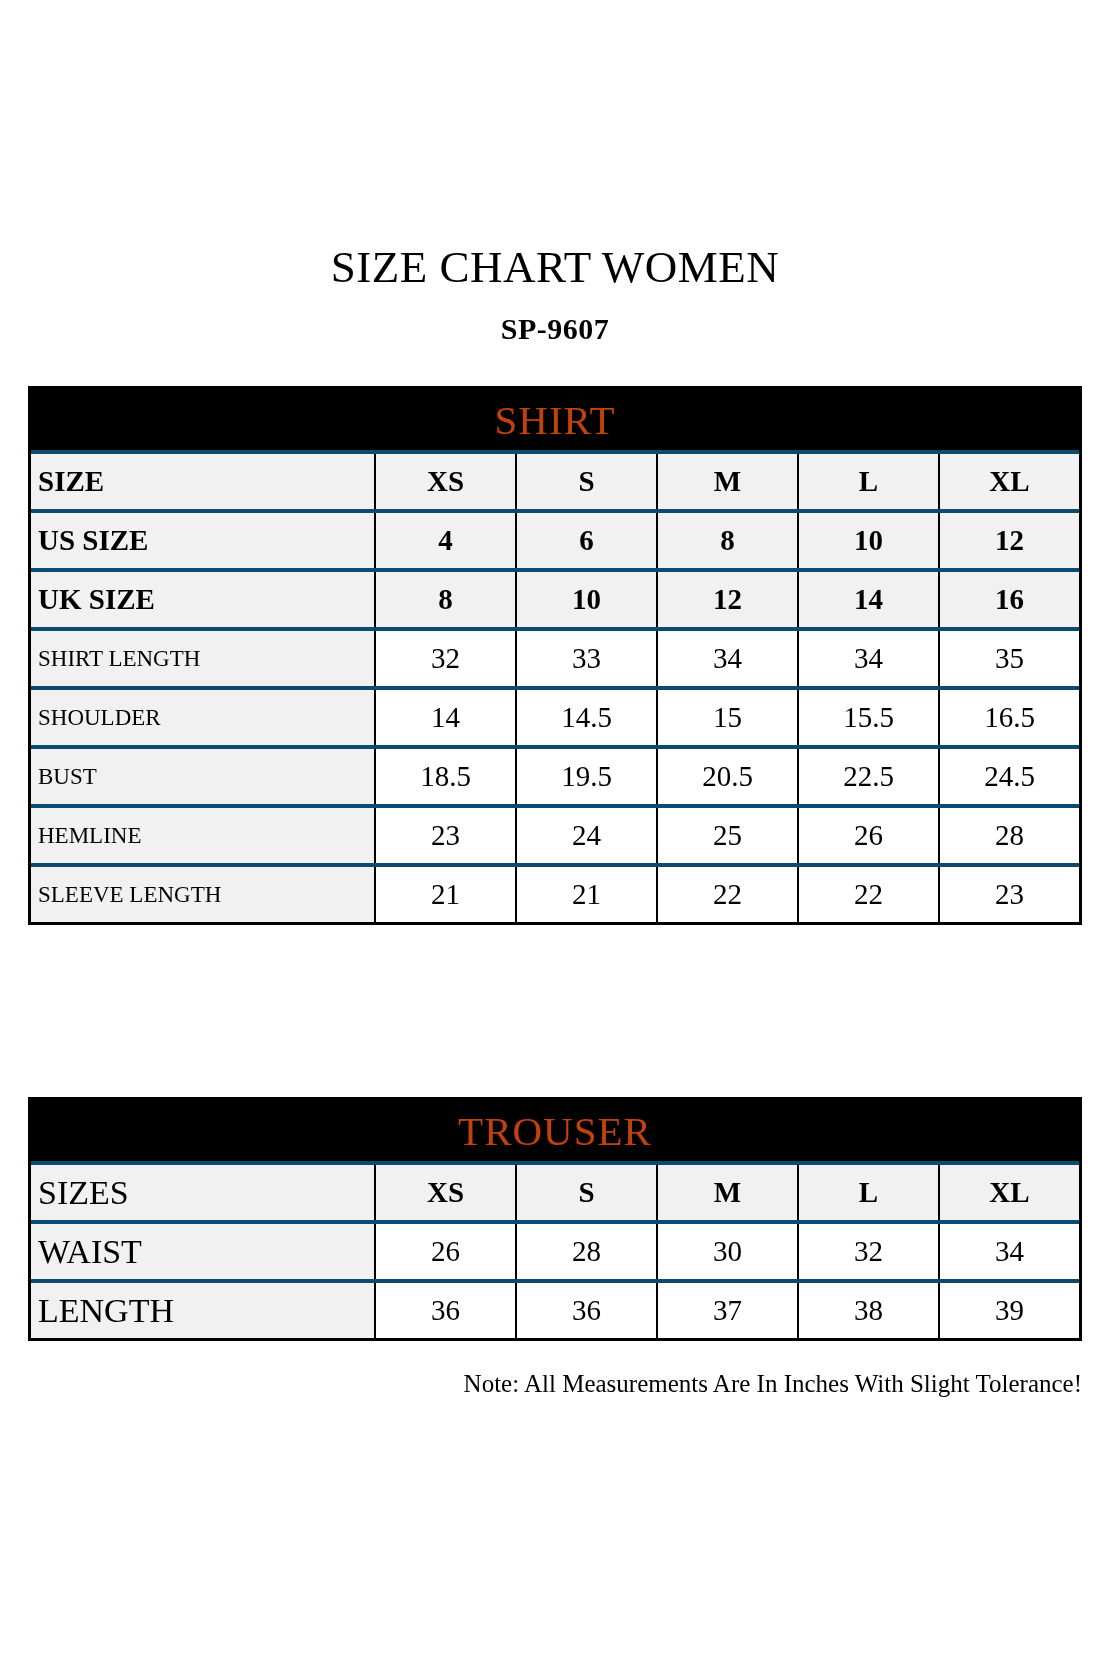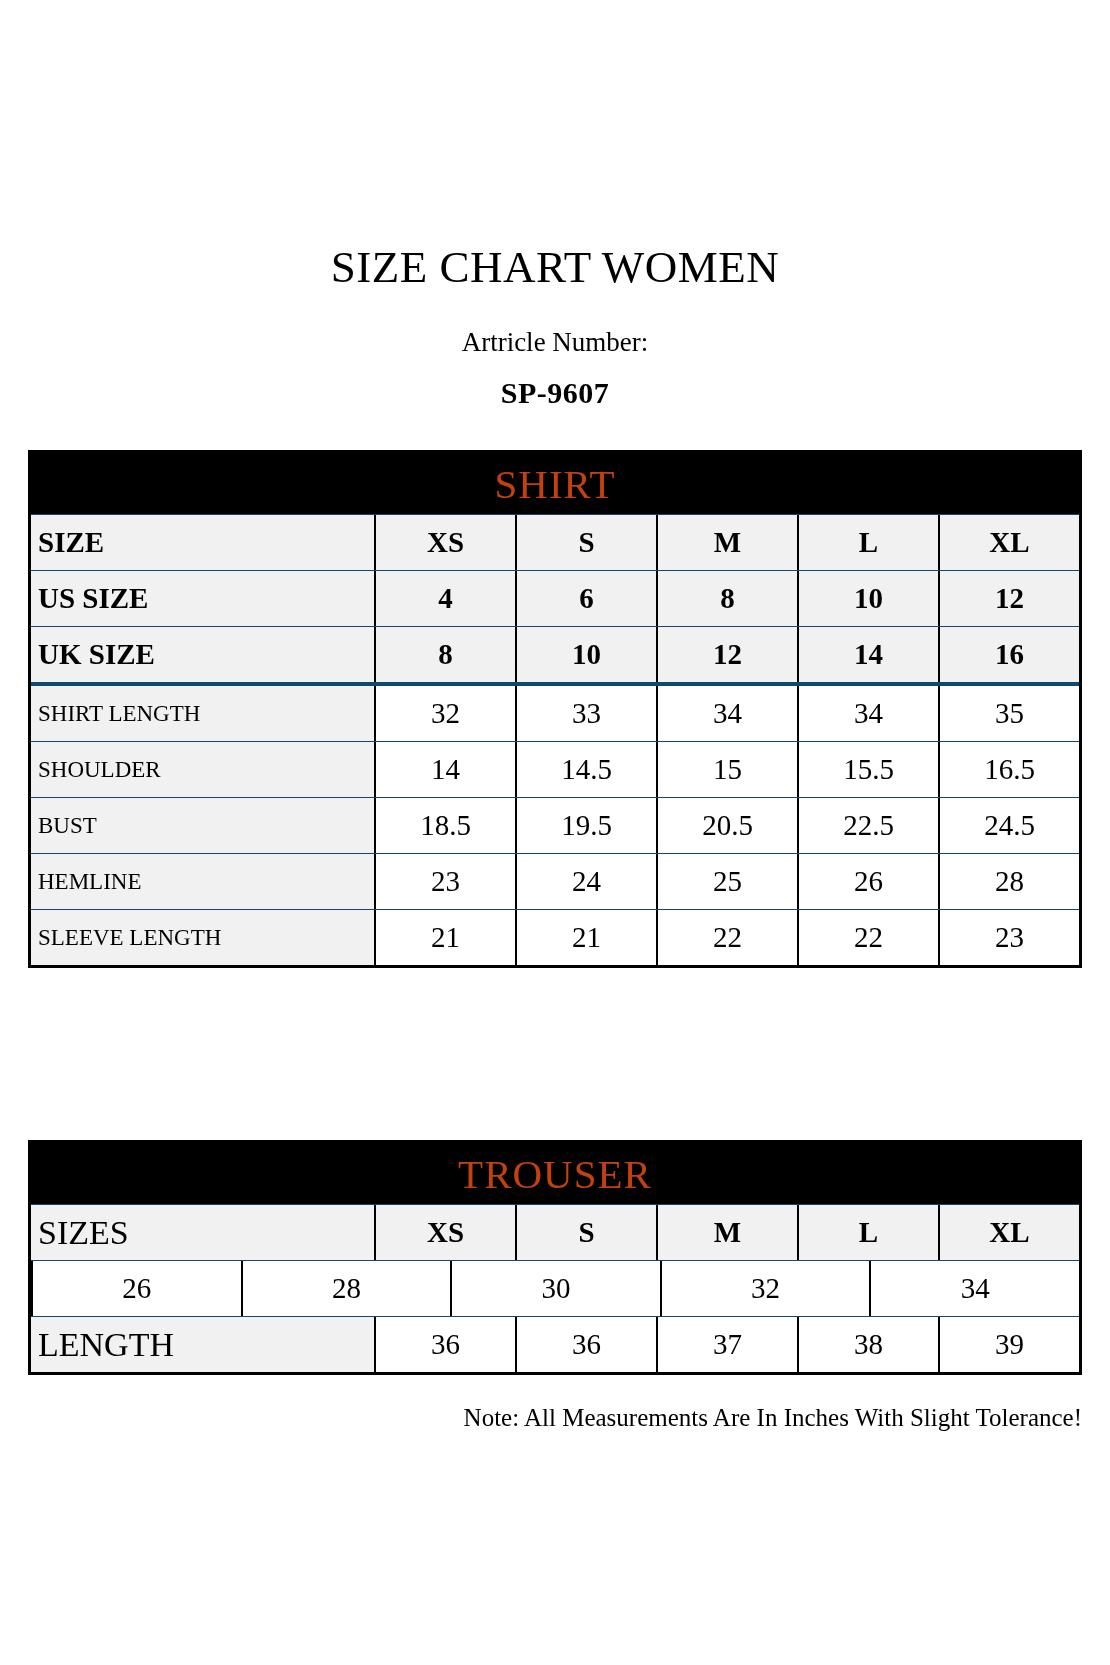--- a/index.html
+++ b/index.html
@@ -54,21 +54,21 @@
     height: 61px;
     display: flex;
     align-items: center;
     justify-content: center;
     font-size: 41px;
     letter-spacing: 1px;
   }
 
   .grid-row {
     display: flex;
-    border-top: 1px solid #0c4a6e;
+    border-top: 4px solid #0c4a6e;
     height: 55px;
   }
   .cell {
     display: flex;
     align-items: center;
     box-sizing: border-box;
     font-size: 29px;
     overflow: hidden;
     white-space: nowrap;
   }
@@ -114,21 +114,20 @@
     text-align: right;
   }
 </style>
 </head>
 <body>
 
 <div class="page">
 
   <h1 class="page-title">SIZE CHART WOMEN</h1>
 
-  <div class="article-label">Artricle Number:</div>
 
   <div class="article-value">SP-9607</div>
 
   <div class="tables-wrap">
 
     <section class="size-table" data-table-index="0">
       <div class="band-title">SHIRT</div>
       <div class="grid">
           <div class="grid-row">
             <div class="cell row-label">SIZE</div>
@@ -202,20 +201,21 @@
       <div class="grid">
           <div class="grid-row">
             <div class="cell row-label">SIZES</div>
             <div class="cell value-cell">XS</div>
             <div class="cell value-cell">S</div>
             <div class="cell value-cell">M</div>
             <div class="cell value-cell">L</div>
             <div class="cell value-cell">XL</div>
           </div>
           <div class="grid-row">
+            <div class="cell row-label">WAIST</div>
             <div class="cell value-cell">26</div>
             <div class="cell value-cell">28</div>
             <div class="cell value-cell">30</div>
             <div class="cell value-cell">32</div>
             <div class="cell value-cell">34</div>
           </div>
           <div class="grid-row">
             <div class="cell row-label">LENGTH</div>
             <div class="cell value-cell">36</div>
             <div class="cell value-cell">36</div>

